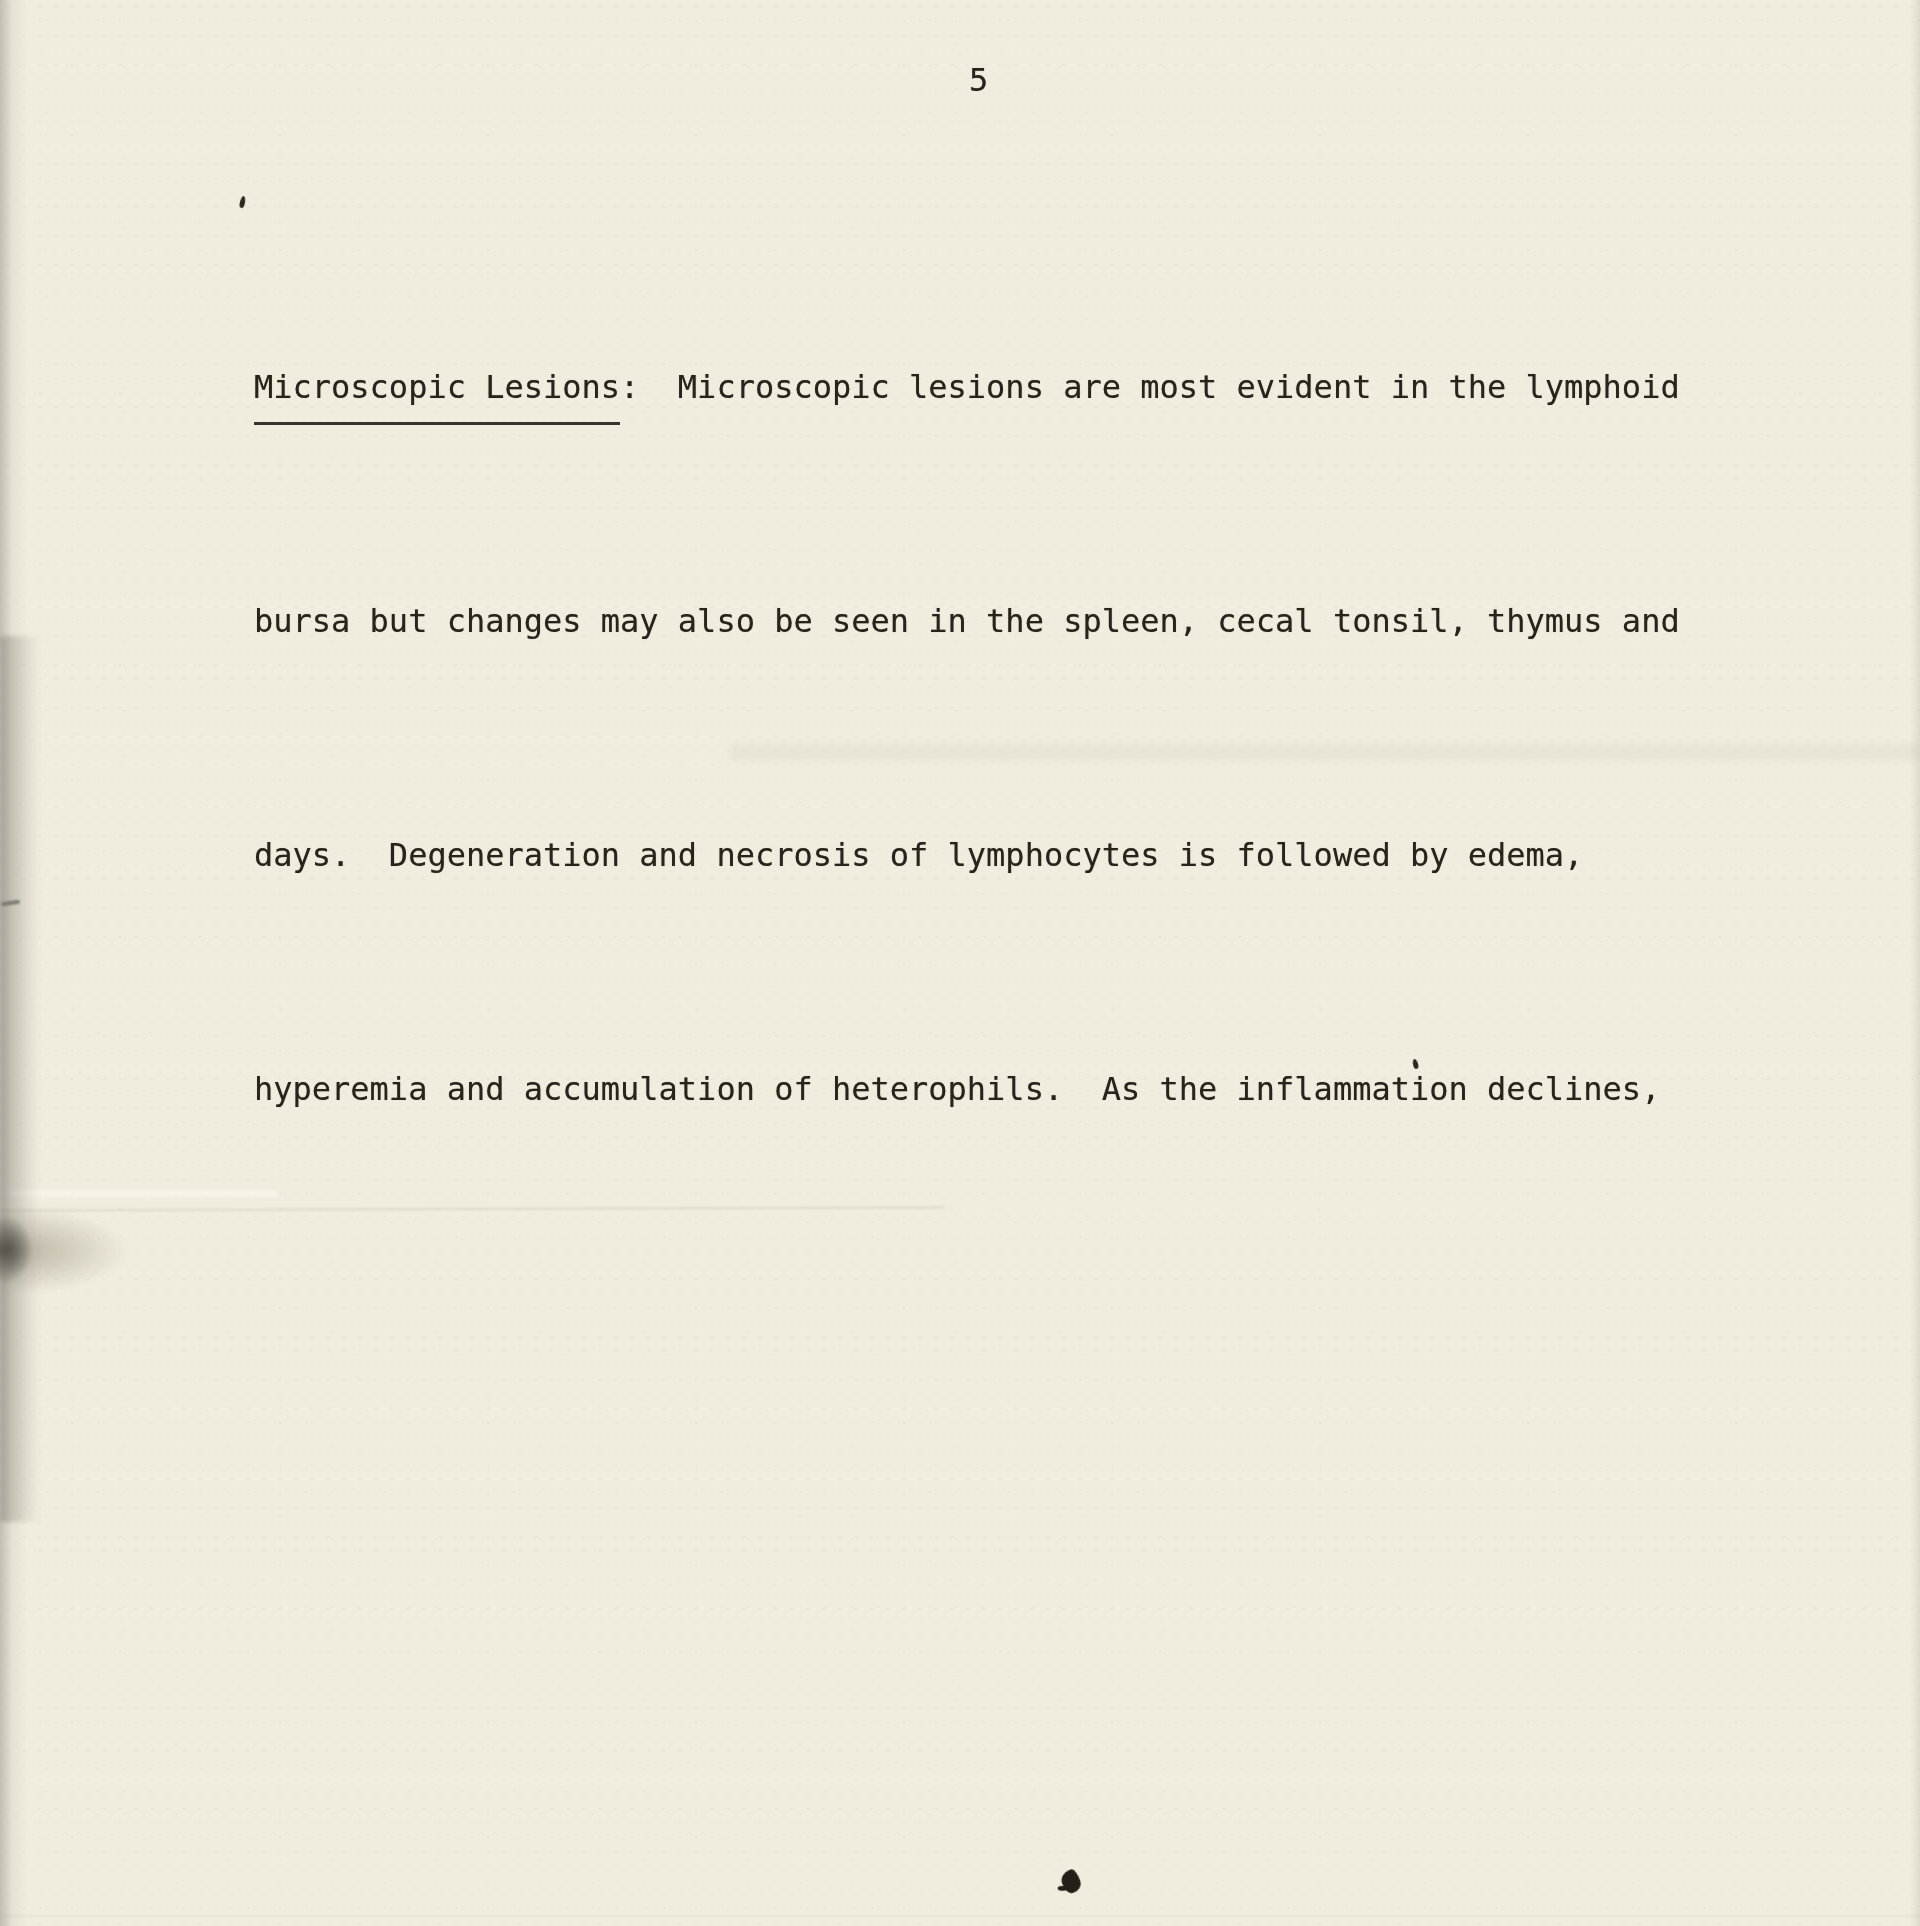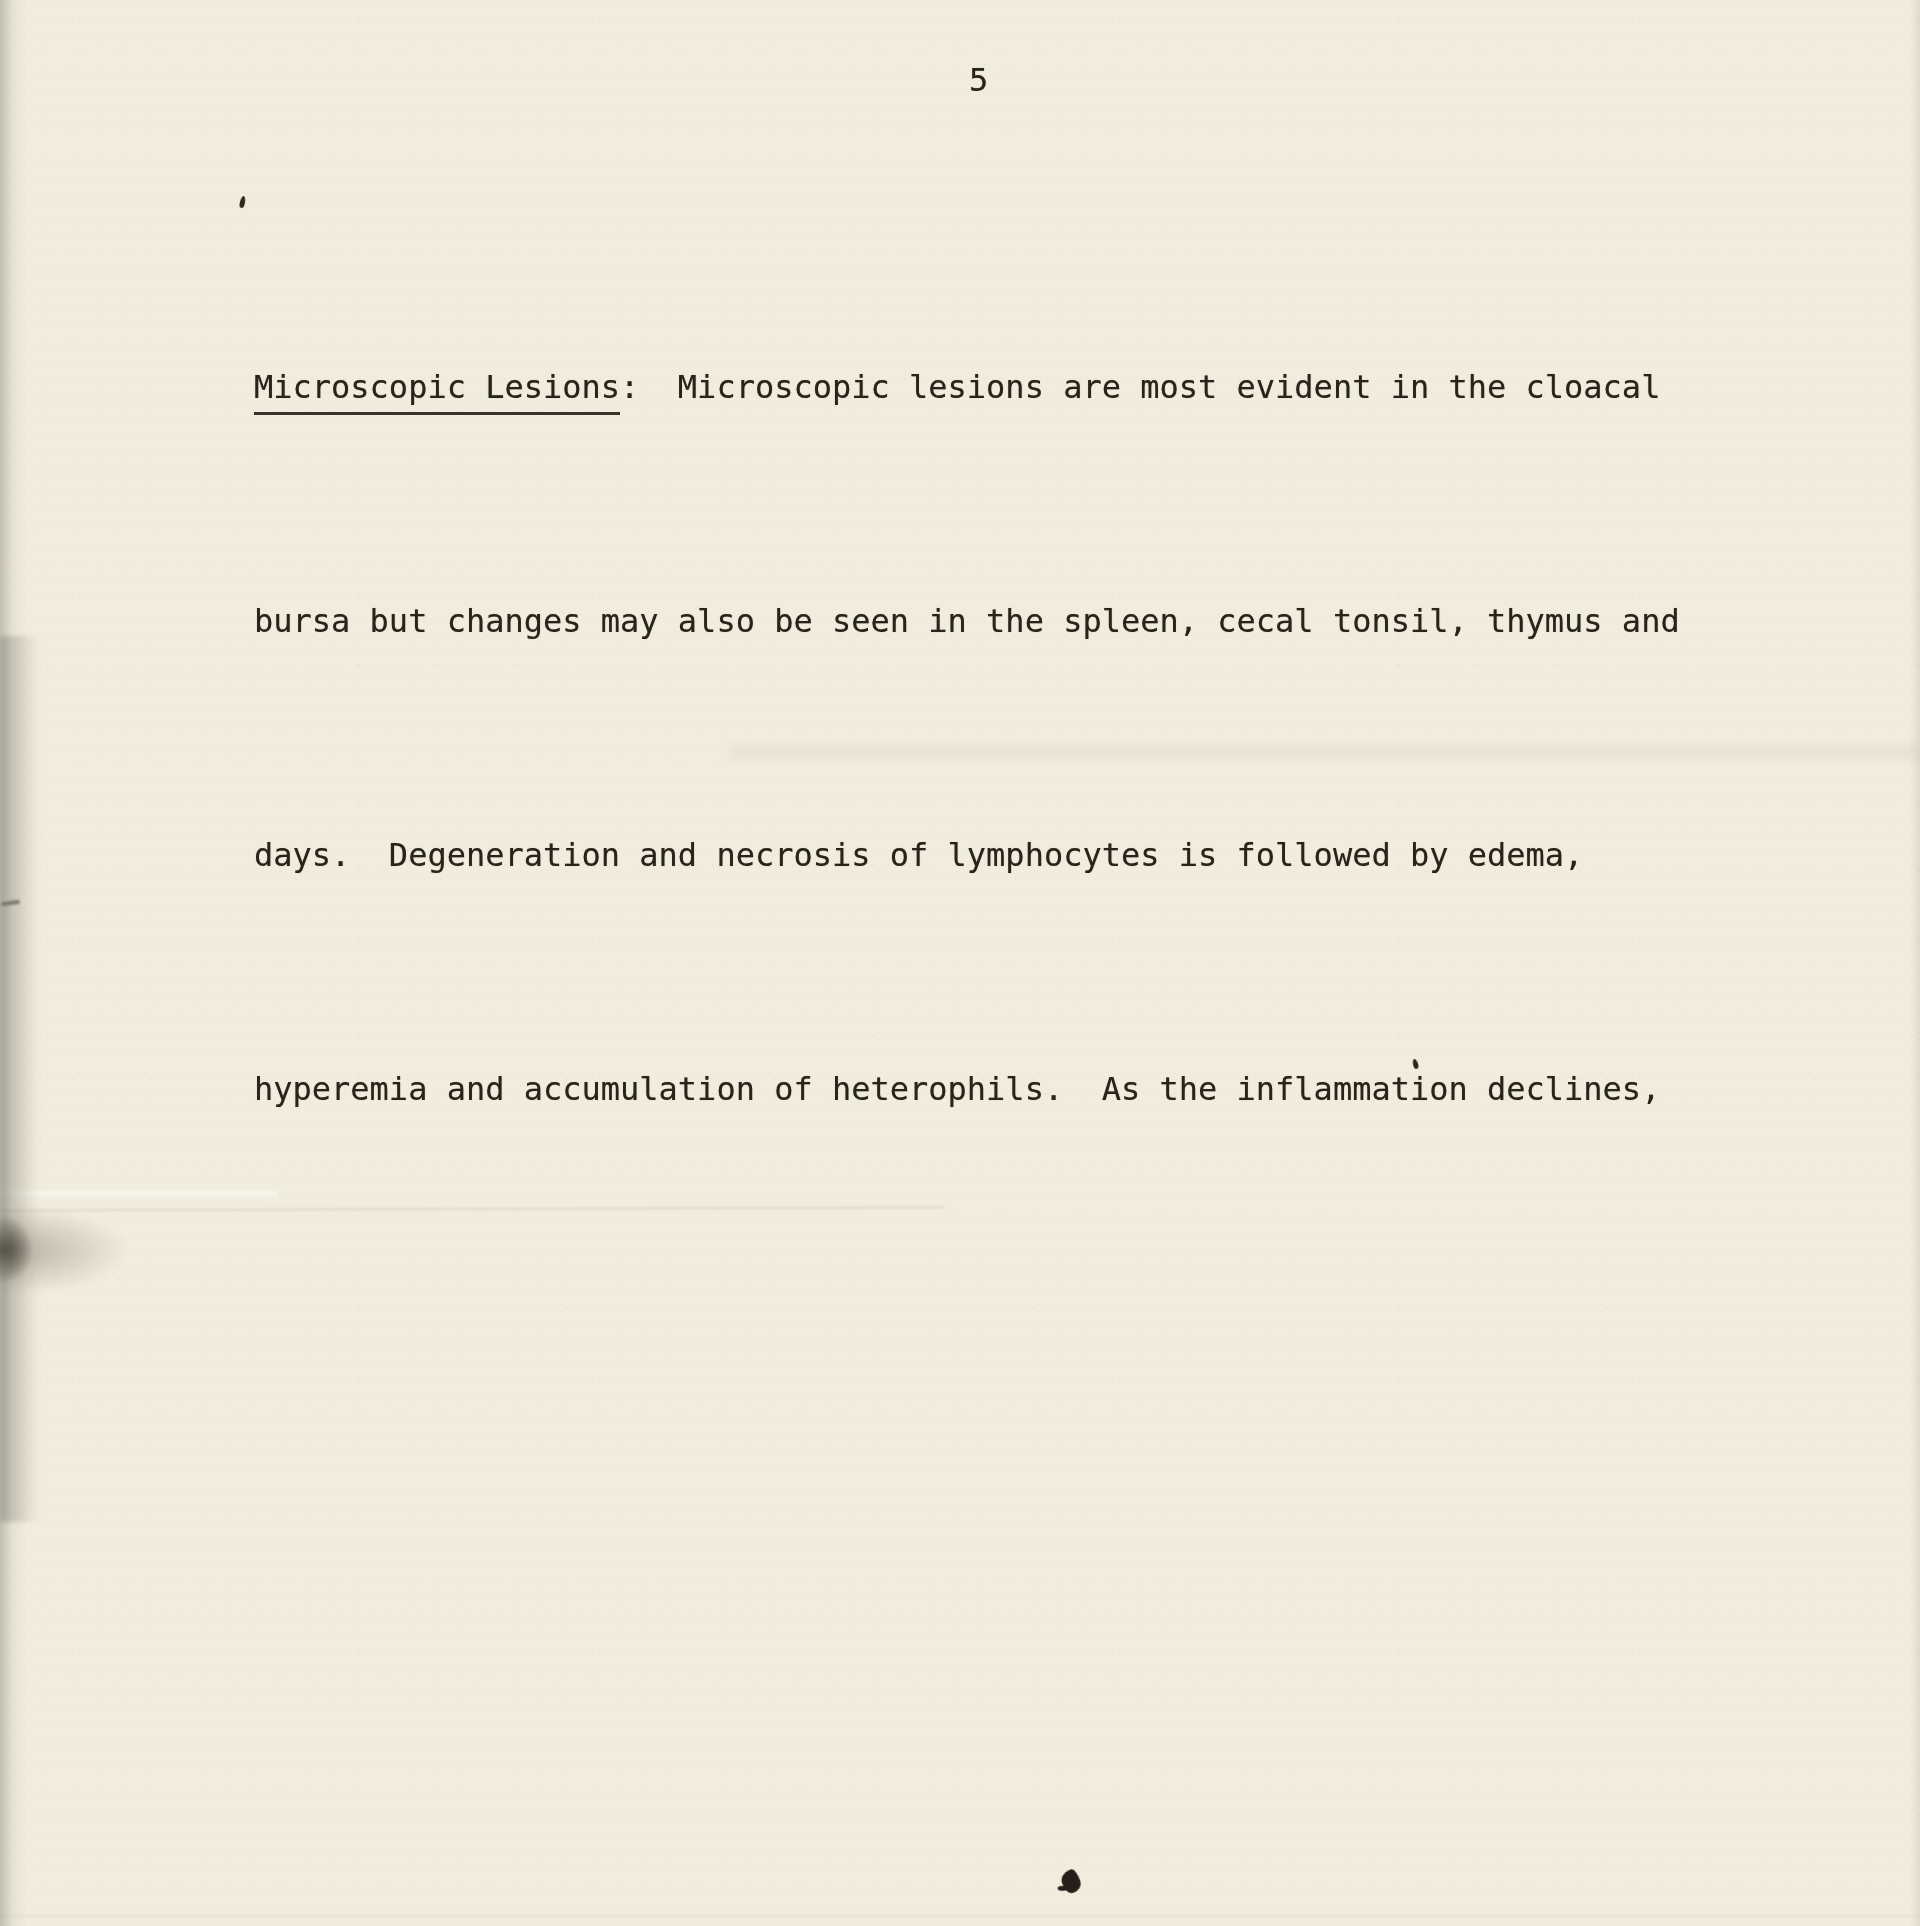--- a/index.html
+++ b/index.html
@@ -31,21 +31,21 @@
     font-size: 32px;
     line-height: 78px;
     color: #29241b;
     white-space: pre;
     text-shadow: 0 0 0.8px rgba(41,36,27,0.45);
     letter-spacing: 0;
   }
   .tline { height: 78px; }
   .u {
     border-bottom: 3.1px solid rgba(41,36,27,0.92);
-    padding-bottom: 6px;
+    padding-bottom: 16px;
   }
   
   .left-edge {
     position: absolute; left: 0; top: 0; bottom: 0; width: 27px;
     background: linear-gradient(to right, rgba(122,120,112,0.40), rgba(122,120,112,0.10) 45%, transparent 100%);
     pointer-events: none;
   }
   .left-edge-mid {
     position: absolute; left: 0; top: 636px; height: 886px; width: 50px;
     background: linear-gradient(to right, rgba(110,107,98,0.38), transparent 80%);
@@ -136,21 +136,21 @@
   }
 </style>
 </head>
 <body>
 
 <div class="paper-texture"></div>
 
 <div class="typewriter" style="left:969px; top:41px;">5</div>
 
 <div class="typewriter" style="left:254px; top:192px;">
-  <div class="tline"><span class="u">Microscopic Lesions</span><span>:  Microscopic lesions are most evident in the cloacal</span></div>
+  <div class="tline"><span class="u">Microscopic Lesions</span><span>:  Microscopic lesions are most evident in the lymphoid</span></div>
   <div class="tline">bursa but changes may also be seen in the spleen, cecal tonsil, thymus and</div>
   <div class="tline">days.  Degeneration and necrosis of lymphocytes is followed by edema,</div>
   <div class="tline">hyperemia and accumulation of heterophils.  As the inflammation declines,</div>
   
   
   
   
   
   
   

